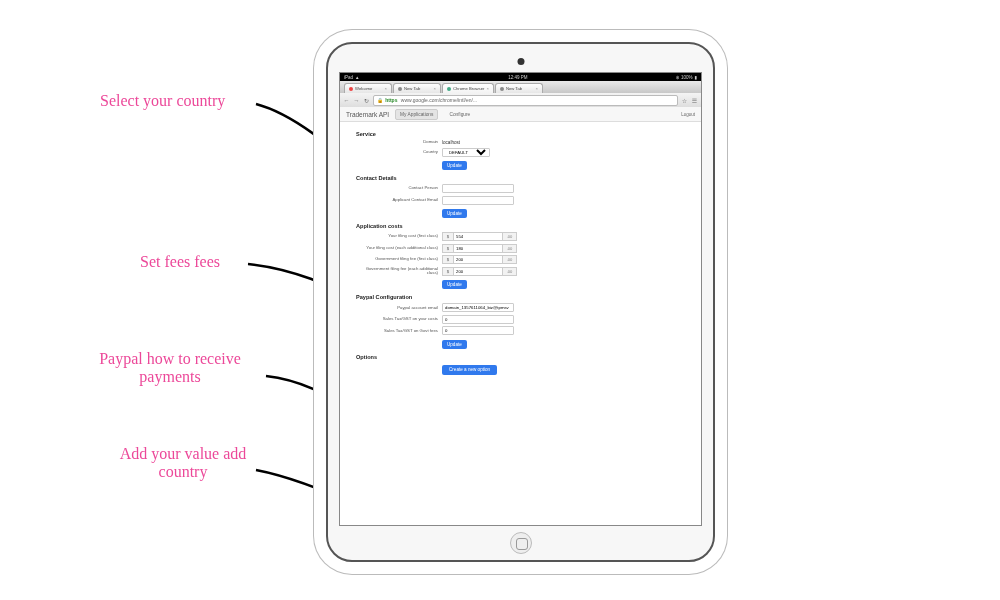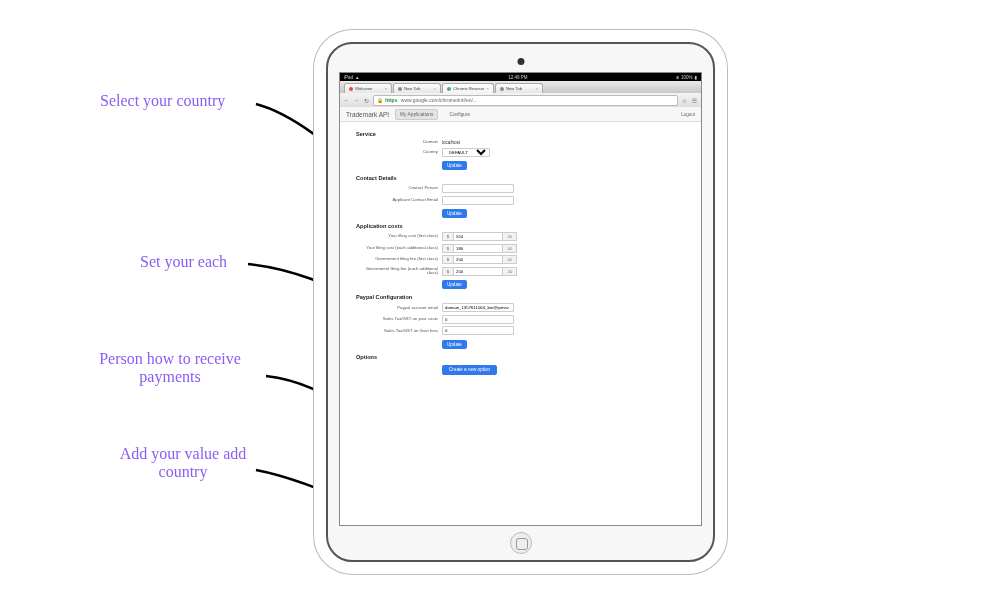--- a/index.html
+++ b/index.html
@@ -43,45 +43,45 @@
   .row input,.row select{height:9px;border:1px solid #ccc;border-radius:1px;font-size:4.3px;padding:0 2px;background:#fff;box-sizing:border-box}
   .row select{width:48px}
   .row input{width:72px}
   .money{display:flex;gap:0}
   .money .cur{width:11px;height:9px;border:1px solid #ccc;border-right:none;background:#f2f2f2;display:flex;align-items:center;justify-content:center;font-size:4.3px;color:#666;box-sizing:border-box}
   .money input{width:50px;border-radius:0}
   .money .cents{width:14px;height:9px;border:1px solid #ccc;border-left:none;background:#f2f2f2;display:flex;align-items:center;justify-content:center;font-size:4.1px;color:#888;box-sizing:border-box}
   .btn{background:#3079ed;color:#fff;font-size:4.6px;padding:2px 5px;border:none;border-radius:2px;margin-left:86px;margin-top:2px;cursor:pointer}
   .btn.big{padding:2.5px 7px}
   
-  .ann{position:absolute;font:16px "Comic Sans MS","Segoe Script",cursive;color:#8b5cf6}
+  .ann{position:absolute;font:16px "Comic Sans MS","Segoe Script",cursive;color:#ec4899}
   .arrow{position:absolute;overflow:visible}
 </style>
 </head>
 <body>
 
 <svg width="0" height="0" style="position:absolute">
   <defs>
       <marker id="ah" markerWidth="6" markerHeight="6" refX="5" refY="3" orient="auto">
     <path d="M0,0 L6,3 L0,6 z" fill="#000"></path>
       </marker>
     </defs>
 </svg>
 
 <div class="ann" style="left:100px;top:92px">Select your country</div>
 <svg class="arrow" style="left:224px;top:94px;width:160px;height:90px">
   <path d="M32,10 C70,20 110,55 136,78" stroke="#000" stroke-width="2.5" fill="none" marker-end="url(#ah)"></path>
 </svg>
 
-<div class="ann" style="left:140px;top:253px">Set your each</div>
+<div class="ann" style="left:140px;top:253px">Set fees fees</div>
 <svg class="arrow" style="left:240px;top:258px;width:140px;height:60px">
   <path d="M8,6 C50,10 95,28 122,46" stroke="#000" stroke-width="2.5" fill="none" marker-end="url(#ah)"></path>
 </svg>
 
-<div class="ann" style="left:70px;top:350px;text-align:center;width:200px">Person how to receive payments</div>
+<div class="ann" style="left:70px;top:350px;text-align:center;width:200px">Paypal how to receive payments</div>
 <svg class="arrow" style="left:258px;top:370px;width:120px;height:60px">
   <path d="M8,6 C45,10 80,30 104,48" stroke="#000" stroke-width="2.5" fill="none" marker-end="url(#ah)"></path>
 </svg>
 
 <div class="ann" style="left:98px;top:445px;text-align:center;width:170px">Add your value add country</div>
 <svg class="arrow" style="left:248px;top:462px;width:130px;height:56px">
   <path d="M8,8 C45,15 85,32 116,46" stroke="#000" stroke-width="2.5" fill="none" marker-end="url(#ah)"></path>
 </svg>
 
 <div class="ipad">

